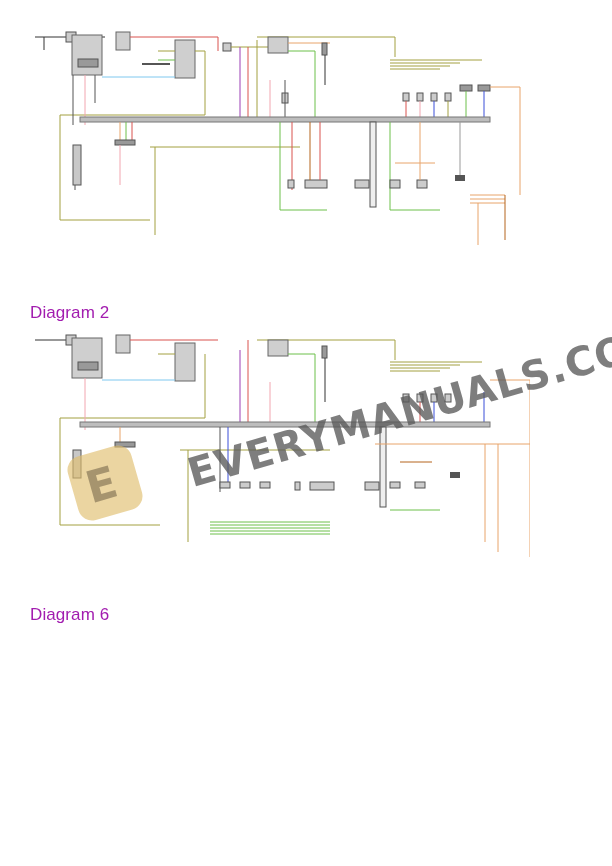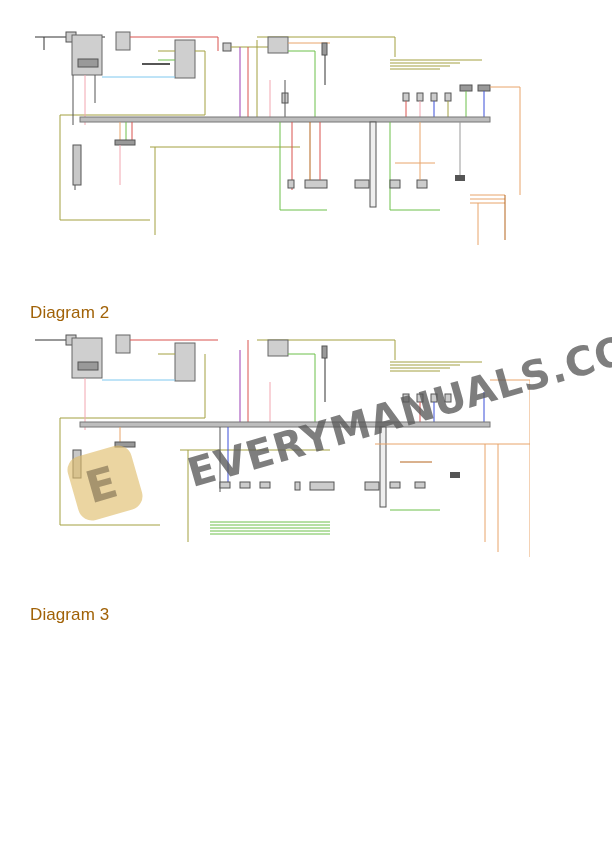--- a/index.html
+++ b/index.html
@@ -1,20 +1,20 @@
 <!DOCTYPE html>
 <html><head>
 <meta charset="utf-8">
 <style>
   html,body{margin:0;padding:0;background:#ffffff;}
   body{width:612px;height:866px;position:relative;overflow:hidden;font-family:"Liberation Sans",sans-serif;}
   .diagram{position:absolute;left:30px;width:500px;height:230px;}
   #d1{top:25px;}
   #d2{top:332px;}
-  .heading{position:absolute;left:30px;font-size:17px;color:#a16207;font-family:"Liberation Sans",sans-serif;letter-spacing:0.1px;}
+  .heading{position:absolute;left:30px;font-size:17px;color:#a21caf;font-family:"Liberation Sans",sans-serif;letter-spacing:0.1px;}
   #h2{top:303px;}
   #h3{top:605px;}
   .watermark{position:absolute;left:60px;top:330px;width:500px;height:240px;pointer-events:none;}
   .wm-text{position:absolute;left:135px;top:120px;font-size:40px;font-weight:bold;color:rgba(90,90,90,0.78);transform:rotate(-16deg);transform-origin:left bottom;white-space:nowrap;letter-spacing:1px;font-family:"DejaVu Sans",sans-serif;}
   .wm-logo{position:absolute;left:12px;top:120px;width:66px;height:66px;border-radius:14px;background:rgba(224,190,110,0.65);transform:rotate(-16deg);}
   .wm-logo span{position:absolute;left:14px;top:8px;font-size:44px;font-weight:bold;color:rgba(110,95,70,0.55);font-family:"DejaVu Sans",sans-serif;}
 </style>
 </head>
 <body>
 
@@ -200,13 +200,13 @@
   </g>
 </svg>
 
 <div class="watermark">
   <div class="wm-logo">
       <span>E</span>
     </div>
   <div class="wm-text">EVERYMANUALS.COM</div>
 </div>
 
-<div id="h3" class="heading">Diagram 3</div>
+<div id="h3" class="heading">Diagram 6</div>
 
 </body></html>

